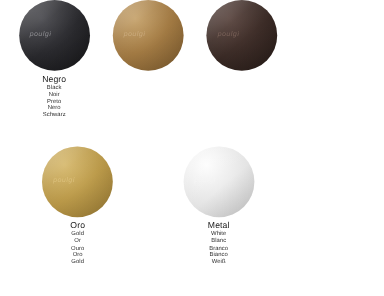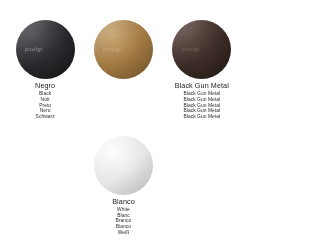--- a/index.html
+++ b/index.html
@@ -15,21 +15,21 @@
   }
   .swatch-board {
     width: 247px;
     height: 247px;
     display: flex;
     flex-direction: column;
     justify-content: flex-start;
     align-items: center;
     background: #ffffff;
     box-sizing: border-box;
-    padding-top: 20px;
+    padding-top: 0;
   }
   .swatch-row {
     width: 100%;
     display: flex;
     flex-direction: row;
     justify-content: space-around;
     align-items: flex-start;
     box-sizing: border-box;
     padding: 0 6px;
   }
@@ -124,44 +124,51 @@
         <span class="disc-label-mark" id="mark-1" style="color: rgb(203, 171, 126);">poulgi</span>
       </div>
     </div>
 
     <div class="swatch-cell">
       <div class="disc-wrap">
         <div class="disc" id="disc-2" style="background: radial-gradient(circle at 32% 26%, rgb(85, 64, 58) 0%, rgb(60, 44, 39) 48%, rgb(37, 26, 22) 100%);"></div>
         <div class="disc-sheen" id="sheen-2" style="background: linear-gradient(140deg, rgba(255, 255, 255, 0.3) 0%, rgba(255, 255, 255, 0.06) 34%, rgba(255, 255, 255, 0) 55%, rgba(0, 0, 0, 0.1) 88%, rgba(0, 0, 0, 0.18) 100%);"></div>
         <span class="disc-label-mark" id="mark-2" style="color: rgb(122, 98, 89);">poulgi</span>
       </div>
-      <div class="name-block">
-        <div class="name-title">Black Gun Metal</div>
-        <div class="name-alt">Black Gun Metal</div>
-        <div class="name-alt">Black Gun Metal</div>
-        <div class="name-alt">Black Gun Metal</div>
-        <div class="name-alt">Black Gun Metal</div>
-        <div class="name-alt">Black Gun Metal</div>
-      </div>
     </div>
 
   </div>
 
   <div class="swatch-row row-bottom">
 
 
+    <div class="swatch-cell">
+      <div class="disc-wrap">
+        <div class="disc" id="disc-4" style="background: radial-gradient(circle at 32% 26%, rgb(213, 183, 106) 0%, rgb(187, 154, 74) 48%, rgb(156, 124, 51) 100%);"></div>
+        <div class="disc-sheen" id="sheen-4" style="background: linear-gradient(140deg, rgba(255, 255, 255, 0.3) 0%, rgba(255, 255, 255, 0.06) 34%, rgba(255, 255, 255, 0) 55%, rgba(0, 0, 0, 0.1) 88%, rgba(0, 0, 0, 0.18) 100%);"></div>
+        <span class="disc-label-mark" id="mark-4" style="color: rgb(220, 192, 124);">poulgi</span>
+      </div>
+      <div class="name-block">
+        <div class="name-title">Oro</div>
+        <div class="name-alt">Gold</div>
+        <div class="name-alt">Or</div>
+        <div class="name-alt">Ouro</div>
+        <div class="name-alt">Oro</div>
+        <div class="name-alt">Gold</div>
+      </div>
+    </div>
 
     <div class="swatch-cell">
       <div class="disc-wrap">
         <div class="disc" id="disc-5" style="background: radial-gradient(circle at 32% 26%, rgb(253, 253, 253) 0%, rgb(232, 232, 232) 48%, rgb(210, 210, 210) 100%);"></div>
         <div class="disc-sheen" id="sheen-5" style="background: linear-gradient(140deg, rgba(255, 255, 255, 0.3) 0%, rgba(255, 255, 255, 0.06) 34%, rgba(255, 255, 255, 0) 55%, rgba(0, 0, 0, 0.1) 88%, rgba(0, 0, 0, 0.18) 100%);"></div>
         <span class="disc-label-mark" id="mark-5" style="color: rgb(244, 244, 244);">poulgi</span>
       </div>
       <div class="name-block">
-        <div class="name-title">Blanco</div>
+        <div class="name-title">Metal</div>
         <div class="name-alt">White</div>
         <div class="name-alt">Blanc</div>
         <div class="name-alt">Branco</div>
         <div class="name-alt">Bianco</div>
         <div class="name-alt">Weiß</div>
       </div>
     </div>
 
   </div>
 

